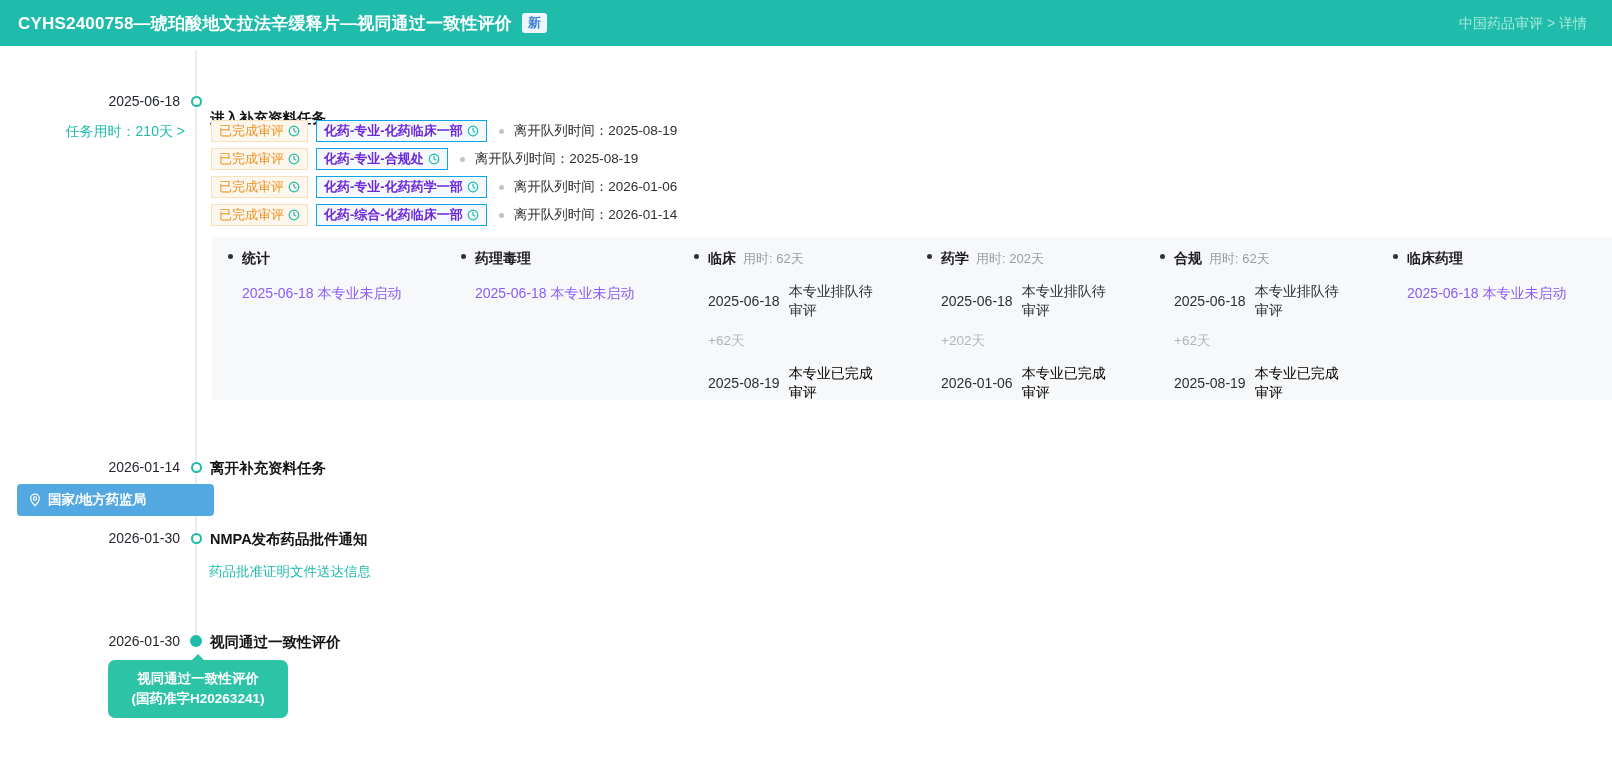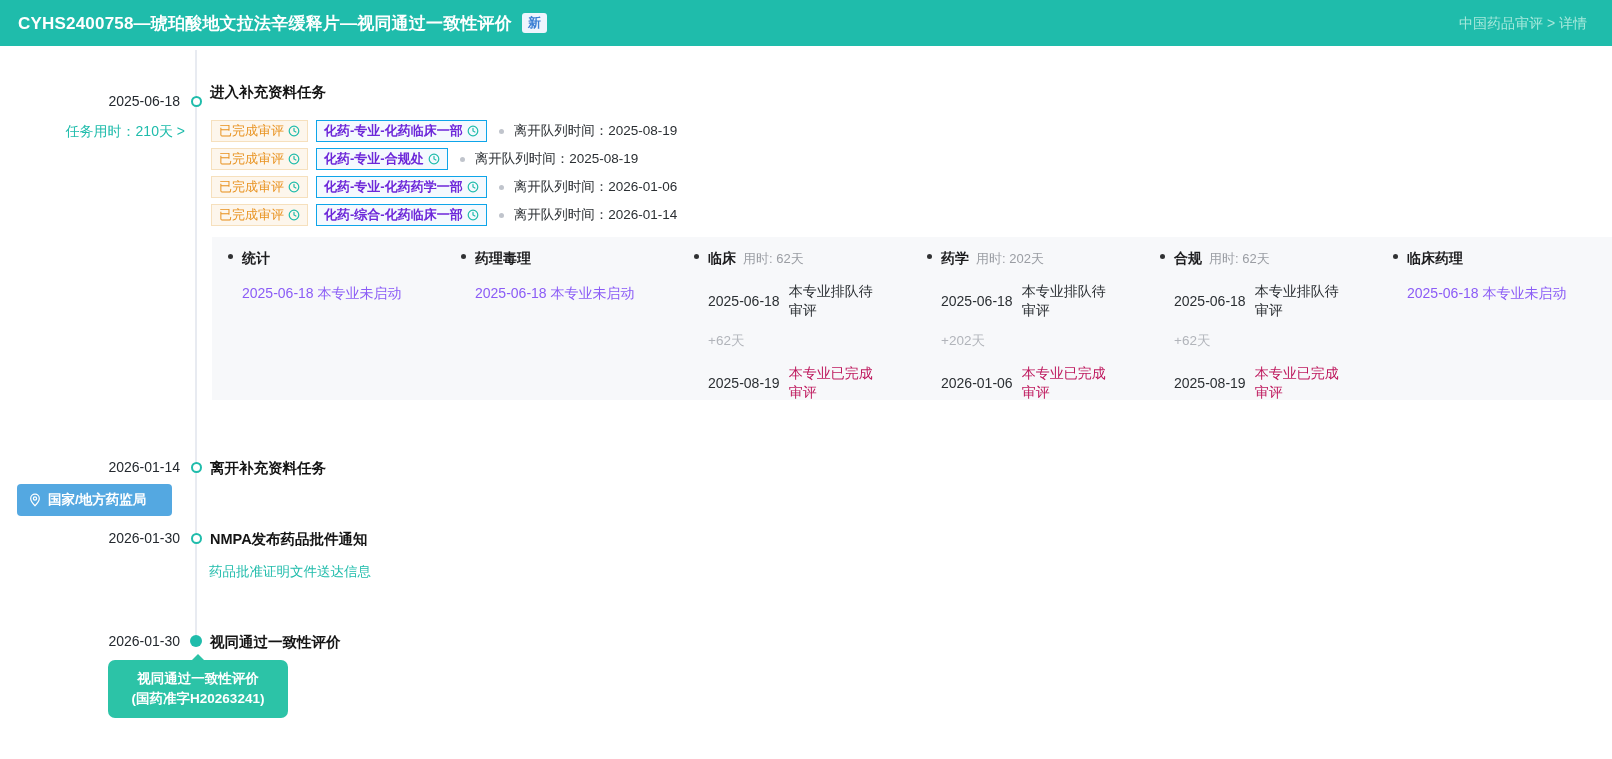--- a/index.html
+++ b/index.html
@@ -46,25 +46,25 @@
   .spec-header { display:flex; align-items:center; white-space:nowrap; }
   .bullet { width:5px; height:5px; border-radius:50%; background:#303133; margin-right:9px;
     position:relative; top:-3px; flex:none; }
   .spec-name { color:#1d1d1f; font-size:14px; font-weight:bold; }
   .spec-duration { color:#9a9da3; font-size:13px; margin-left:7px; }
   .spec-inactive { margin-top:17px; margin-left:14px; color:#8b5cf6; font-size:14px; white-space:nowrap; }
   .spec-step { margin-top:14px; margin-left:14px; display:flex; align-items:center; gap:9px; }
   .step-date { color:#2b2f33; font-size:14px; flex:none; }
   .step-status { font-size:14px; line-height:19px; width:92px; }
   .step-status.dark { color:#2b2f33; }
-  .step-status.orange { color:#be185d; }
+  .step-status.orange { color:#000000; }
   .spec-gap { margin-top:12px; margin-left:14px; color:#b1b4ba; font-size:13.5px; }
 
   
-  .agency-badge { position:absolute; left:17px; top:484px; width:155px; height:32px;
+  .agency-badge { position:absolute; left:17px; top:484px; width:197px; height:32px;
     background:#54a8e1; border-radius:4px; display:flex; align-items:center;
     padding-left:11px; color:#fff; font-size:13.5px; font-weight:bold; gap:6px; }
   .pin-icon { width:14px; height:14px; flex:none; }
 
   .doc-link { position:absolute; left:209px; color:#1fbcab; font-size:13.5px; cursor:pointer; }
 
   
   .approval-tooltip { position:absolute; left:108px; top:660px; width:180px;
     background:#2cc3a7; border-radius:7px; padding:9px 8px; text-align:center;
     color:#fff; font-size:13.5px; font-weight:bold; line-height:20px; }
@@ -80,21 +80,21 @@
   <div class="header">
     <span class="header-title">CYHS2400758—琥珀酸地文拉法辛缓释片—视同通过一致性评价</span>
     <span class="new-badge">新</span>
     <span class="header-breadcrumb">中国药品审评 &gt; 详情</span>
   </div>
 
   <div class="tl-line"></div>
 
   <div class="event-date" style="top:93px;">2025-06-18</div>
   <div class="tl-dot-hollow" style="left:191px; top:96px;"></div>
-  <div class="event-title" style="top:83px;">进入补充资料任务</div>
+  <div class="event-title" style="top:109px;">进入补充资料任务</div>
   <div class="duration-link" style="top:123px;">任务用时：210天 &gt;</div>
 
   <div class="queue-row" style="top:120px;">
     <span class="tag tag-orange">
       <span>已完成审评</span>
       <svg class="clock-icon" viewBox="0 0 12 12">
           <circle cx="6" cy="6" r="4.8" fill="none" stroke="#1fbcab" stroke-width="1.2"></circle>
           <path d="M6 3.4V6l1.9 1" fill="none" stroke="#1fbcab" stroke-width="1.2" stroke-linecap="round"></path>
         </svg>
     </span>

